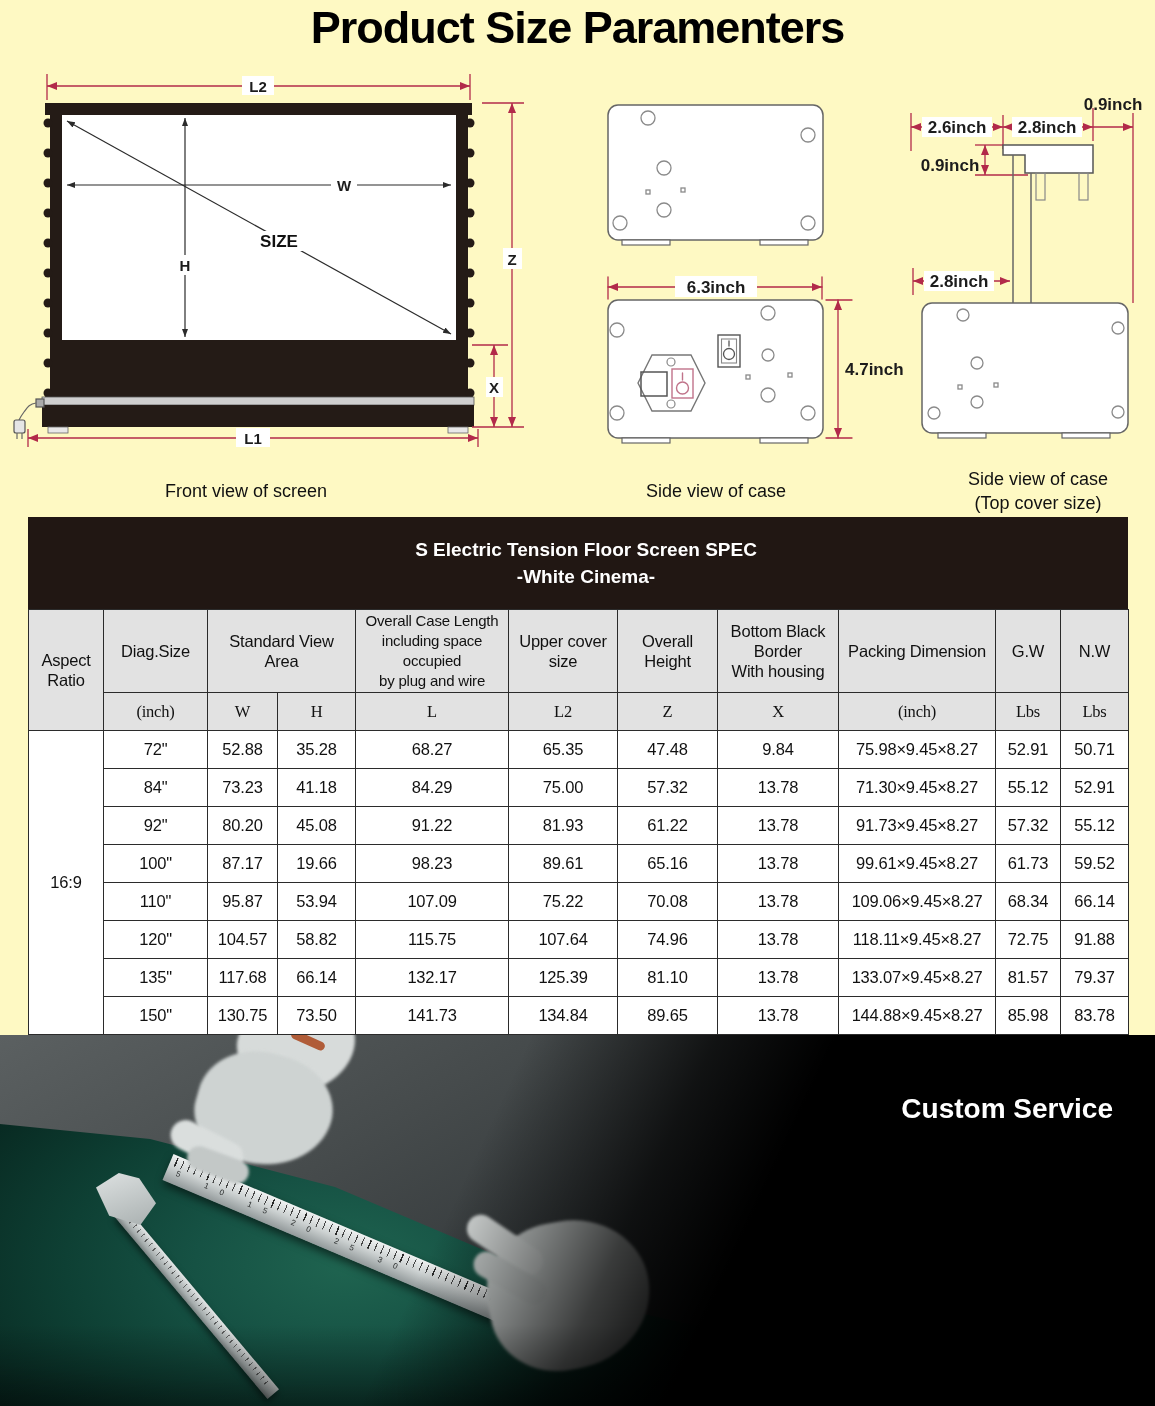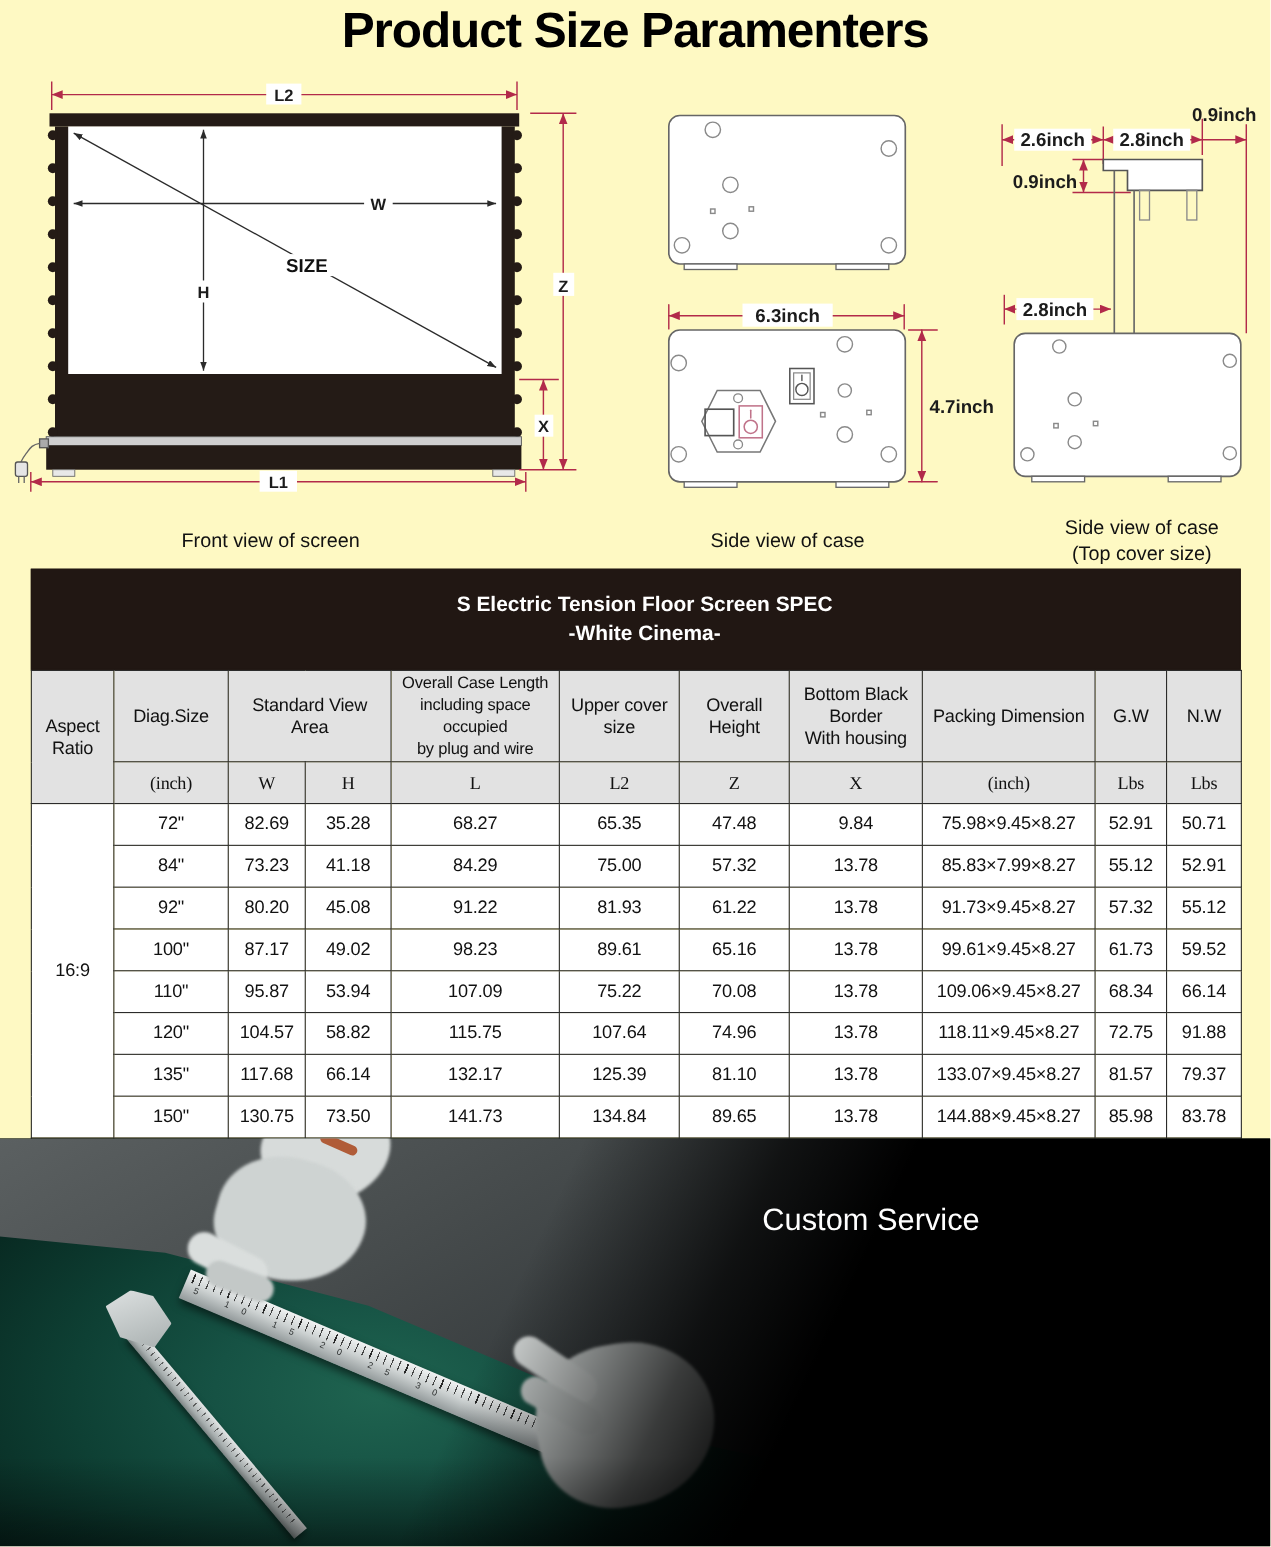--- a/index.html
+++ b/index.html
@@ -84,21 +84,21 @@
   .glove-right-finger2 { left:470px; top:230px; width:80px; height:26px;
     border-radius:13px; transform:rotate(30deg); background:#c9cecd; }
   .bracelet { position:absolute; left:290px; top:1px; width:36px; height:9px;
     border-radius:5px; background:#b05c38; transform:rotate(24deg); }
   .vignette { position:absolute; left:0; top:0; width:100%; height:100%;
     background:
       linear-gradient(115deg, rgba(0,0,0,0) 40%, rgba(0,0,0,.72) 54%, #000 63%),
       linear-gradient(0deg, rgba(0,0,0,.45) 0%, rgba(0,0,0,0) 22%),
       radial-gradient(ellipse 130% 100% at 32% 42%, rgba(0,0,0,0) 52%, rgba(0,0,0,.5) 100%); }
   .service { position:absolute; left:693px; top:58px; width:420px; color:#fff; z-index:5; }
-  .service h2 { margin:0 0 20px 0; font-size:28px; font-weight:400; letter-spacing:0; }
+  .service h2 { margin:0 0 20px 0; font-size:28px; font-weight:700; letter-spacing:0;text-align:right; }
   .service p { margin:0; font-size:22px; line-height:29px; text-align:justify; color:#f4f4f4; }
 </style>
 </head>
 <body>
 
 <div class="page">
 
   <h1 class="main-title">Product Size Paramenters</h1>
 
   <svg class="diagrams" width="1155" height="460" viewBox="0 0 1155 460">
@@ -357,58 +357,58 @@
           <th>X</th>
           <th>(inch)</th>
           <th>Lbs</th>
           <th>Lbs</th>
         </tr>
       </thead>
       <tbody>
           <tr>
             <td rowspan="8">16:9</td>
             <td>72"</td>
-            <td>82.69</td>
+            <td>52.88</td>
             <td>35.28</td>
             <td>68.27</td>
             <td>65.35</td>
             <td>47.48</td>
             <td>9.84</td>
             <td>75.98×9.45×8.27</td>
             <td>52.91</td>
             <td>50.71</td>
           </tr>
           <tr>
             <td>84"</td>
             <td>73.23</td>
             <td>41.18</td>
             <td>84.29</td>
             <td>75.00</td>
             <td>57.32</td>
             <td>13.78</td>
-            <td>85.83×7.99×8.27</td>
+            <td>71.30×9.45×8.27</td>
             <td>55.12</td>
             <td>52.91</td>
           </tr>
           <tr>
             <td>92"</td>
             <td>80.20</td>
             <td>45.08</td>
             <td>91.22</td>
             <td>81.93</td>
             <td>61.22</td>
             <td>13.78</td>
             <td>91.73×9.45×8.27</td>
             <td>57.32</td>
             <td>55.12</td>
           </tr>
           <tr>
             <td>100"</td>
             <td>87.17</td>
-            <td>49.02</td>
+            <td>19.66</td>
             <td>98.23</td>
             <td>89.61</td>
             <td>65.16</td>
             <td>13.78</td>
             <td>99.61×9.45×8.27</td>
             <td>61.73</td>
             <td>59.52</td>
           </tr>
           <tr>
             <td>110"</td>

